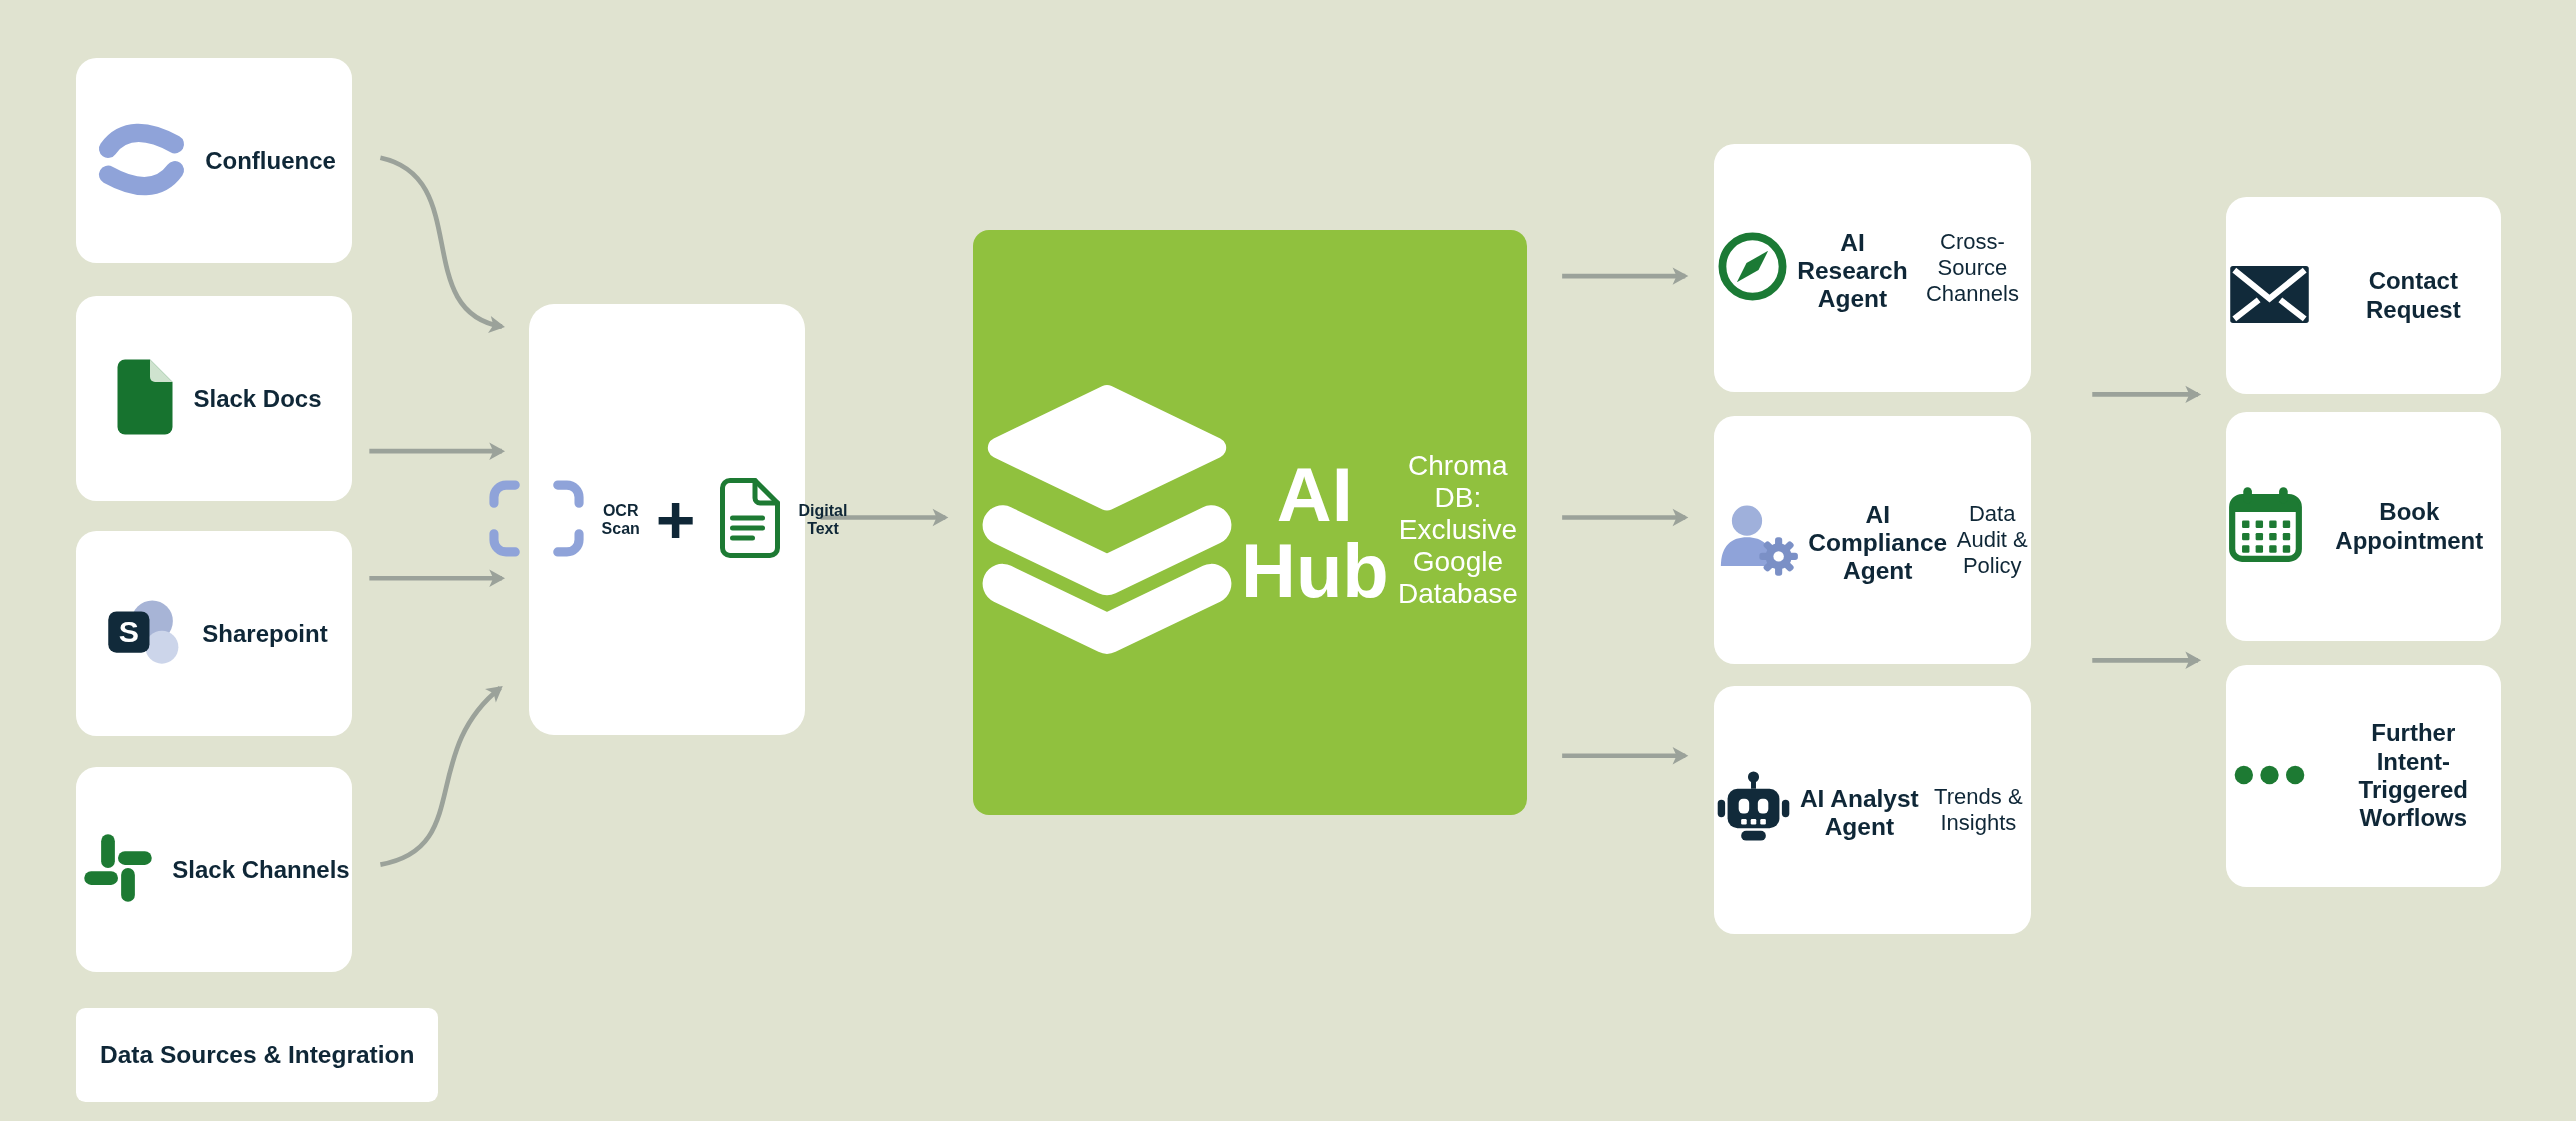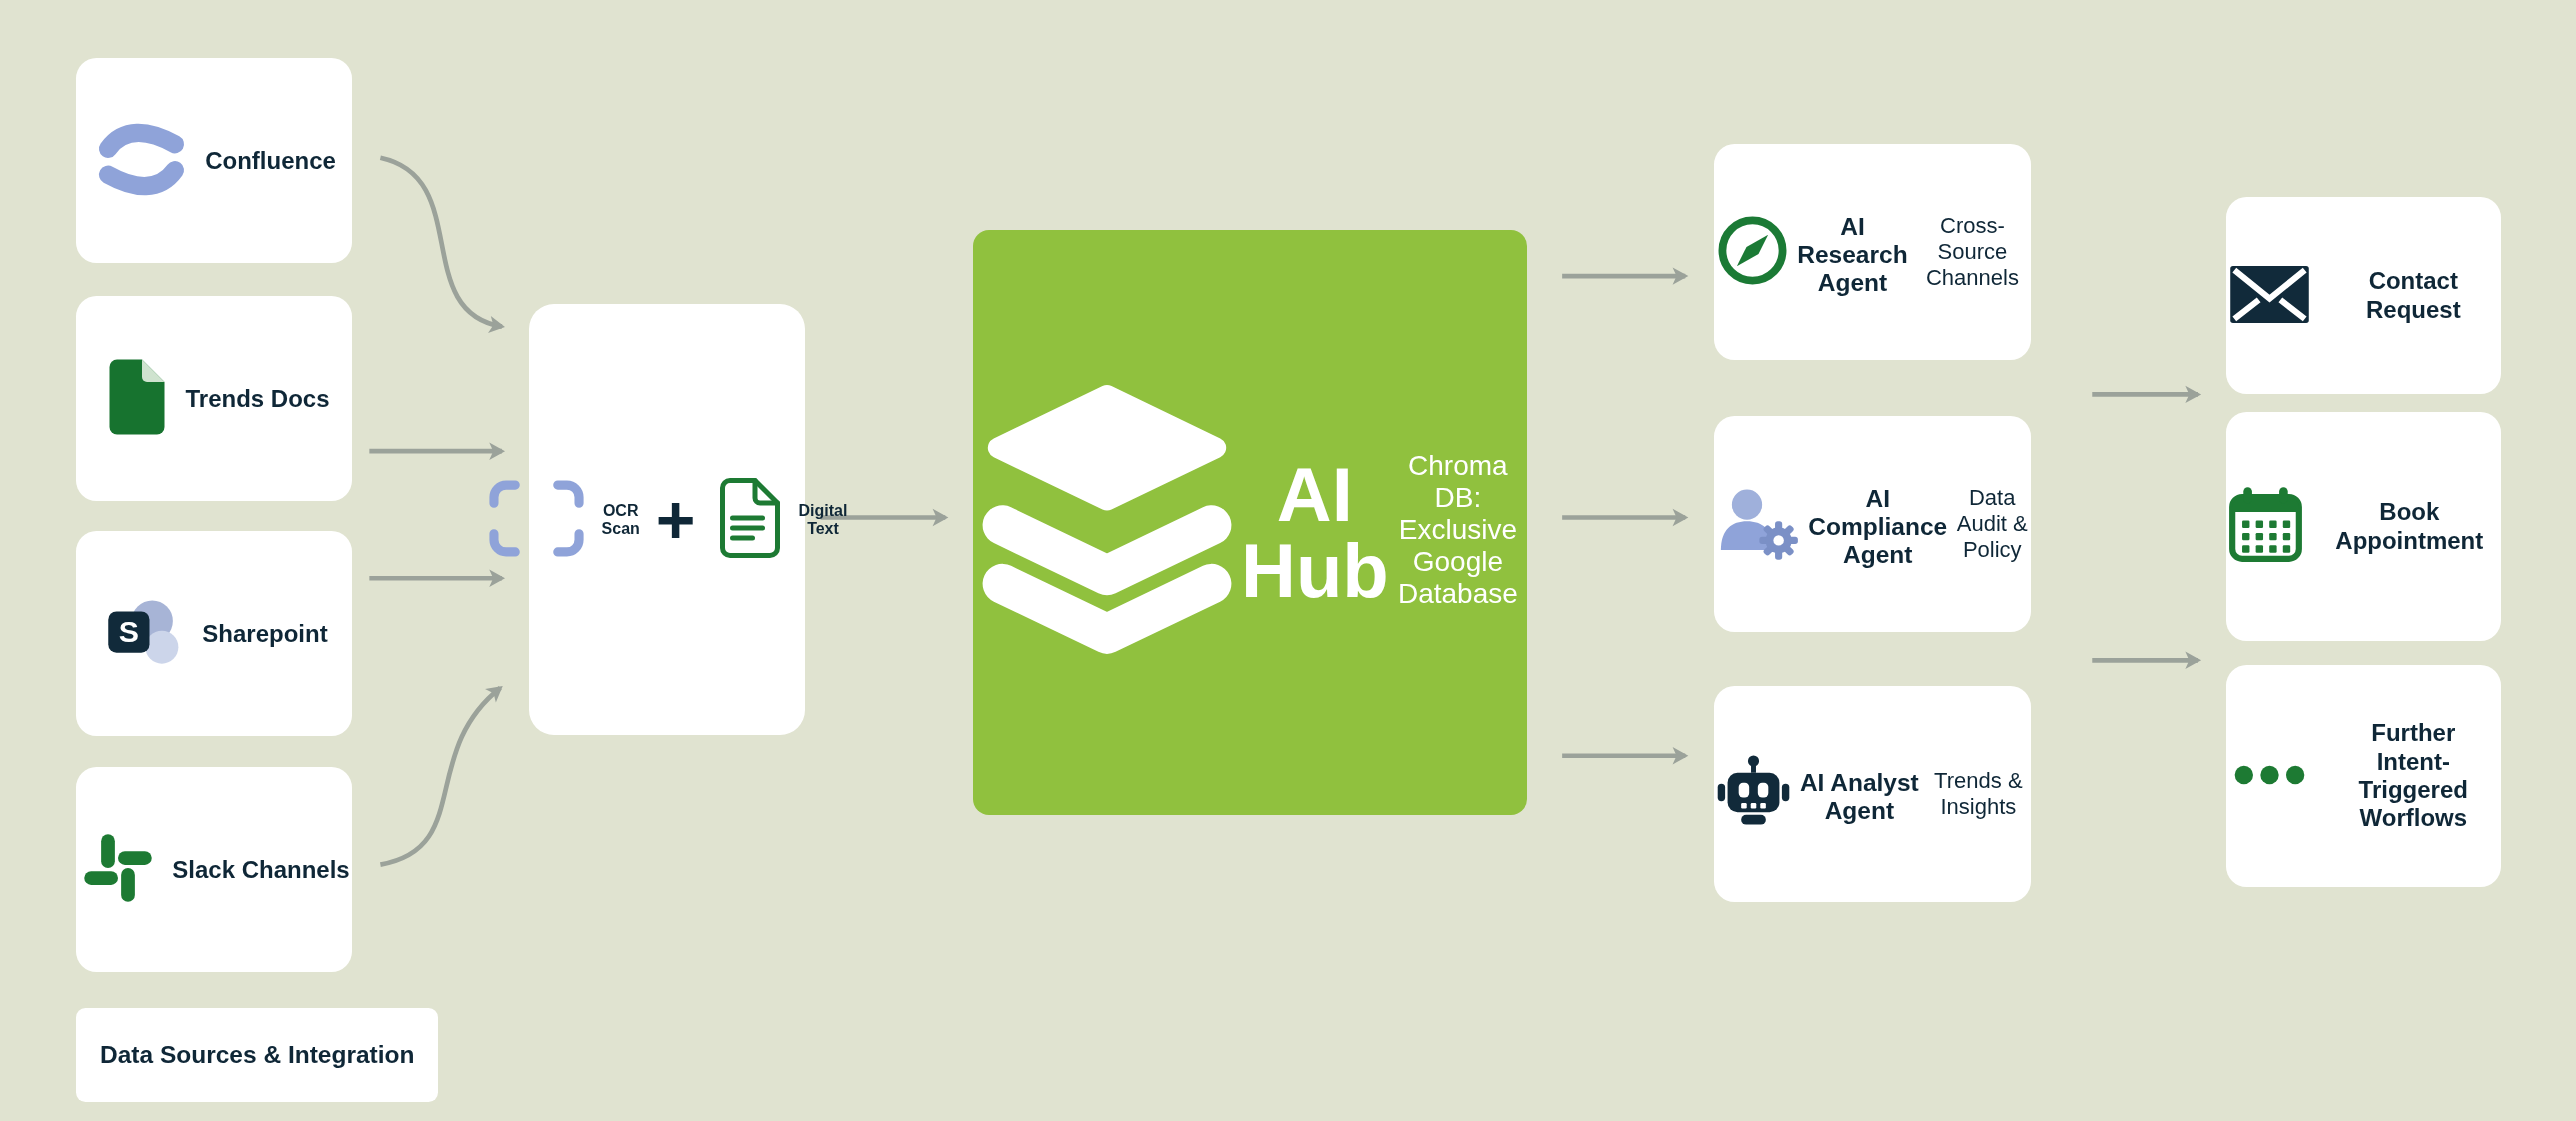--- a/index.html
+++ b/index.html
@@ -8,21 +8,21 @@
   .card{position:absolute;background:#ffffff;border-radius:20.5px;display:flex;flex-direction:row;
         align-items:center;justify-content:center;text-align:center;}
   .src-card{left:76px;width:276px;height:205px;gap:14px;}
   .src-label{font-weight:700;font-size:24px;color:#0f2737;}
   .ocr-card{left:529px;top:304px;width:276px;height:431px;border-radius:25px;gap:16px;}
   .mid-label{font-weight:700;font-size:16px;color:#0f2737;}
   .plus{font-weight:700;font-size:68px;line-height:.8;color:#0f2737;}
   .hub-card{left:973px;top:230px;width:554px;height:585px;background:#90c13e;border-radius:16px;gap:0;}
   .hub-title{font-weight:700;font-size:76px;color:#ffffff;margin-top:20.5px;line-height:1;}
   .hub-subtitle{font-weight:400;font-size:28px;color:#ffffff;margin-top:14px;}
-  .agent-card{left:1714px;width:317px;height:216px;gap:6.3px;}
+  .agent-card{left:1714px;width:317px;height:248px;gap:6.3px;}
   .agent-title{font-weight:700;font-size:24.5px;color:#0f2737;margin-top:6.3px;}
   .agent-subtitle{font-weight:400;font-size:22px;color:#0f2737;}
   .out-card{left:2226px;width:275px;gap:12.6px;}
   .out-label{font-weight:700;font-size:24px;color:#0f2737;line-height:1.18;white-space:pre-line;}
   .caption{position:absolute;left:76px;top:1008px;height:62px;background:#ffffff;border-radius:9.5px;
            display:flex;align-items:center;padding:16px 24px;font-weight:700;font-size:24.5px;color:#0f2737;}
 </style>
 </head>
 <body>
 
@@ -58,21 +58,21 @@
     <div class="src-label">Confluence</div>
   </div>
 
   <div class="card src-card" style="top:296px">
     <span>
       <svg width="73" height="80" viewBox="0 0 56 64">
         <path d="M14 2 H34 L52 20 V56 a6 6 0 0 1 -6 6 H14 a6 6 0 0 1 -6 -6 V8 a6 6 0 0 1 6 -6 Z" fill="#17732f"></path>
         <path d="M34 2 L52 20 H38 a4 4 0 0 1 -4 -4 Z" fill="#cfe3cf"></path>
       </svg>
     </span>
-    <div class="src-label">Trends Docs</div>
+    <div class="src-label">Slack Docs</div>
   </div>
 
   <div class="card src-card" style="top:531px">
     <span>
       <svg width="88" height="76" viewBox="0 0 64 54">
         <circle cx="38" cy="19" r="15" fill="#a7b4d6"></circle>
         <circle cx="45" cy="38" r="12" fill="#ccd5ea"></circle>
         <rect x="6" y="12" width="30" height="30" rx="6" fill="#112a3a"></rect>
         <text x="21" y="34.5" font-size="22" font-weight="bold" fill="#ffffff" text-anchor="middle" font-family="Liberation Sans, sans-serif">S</text>
       </svg>

